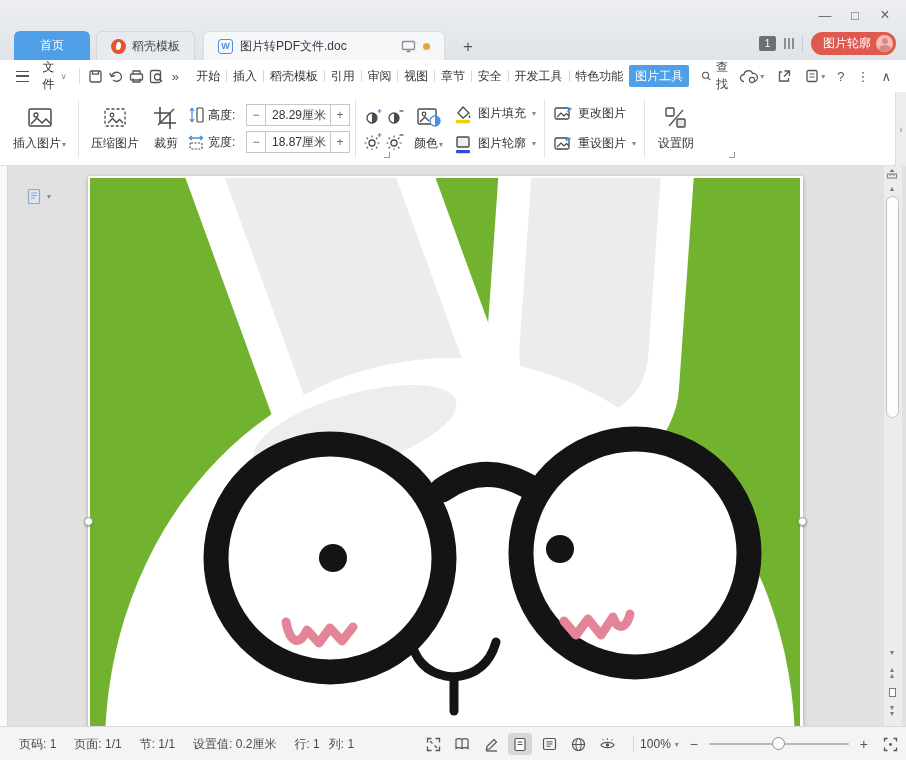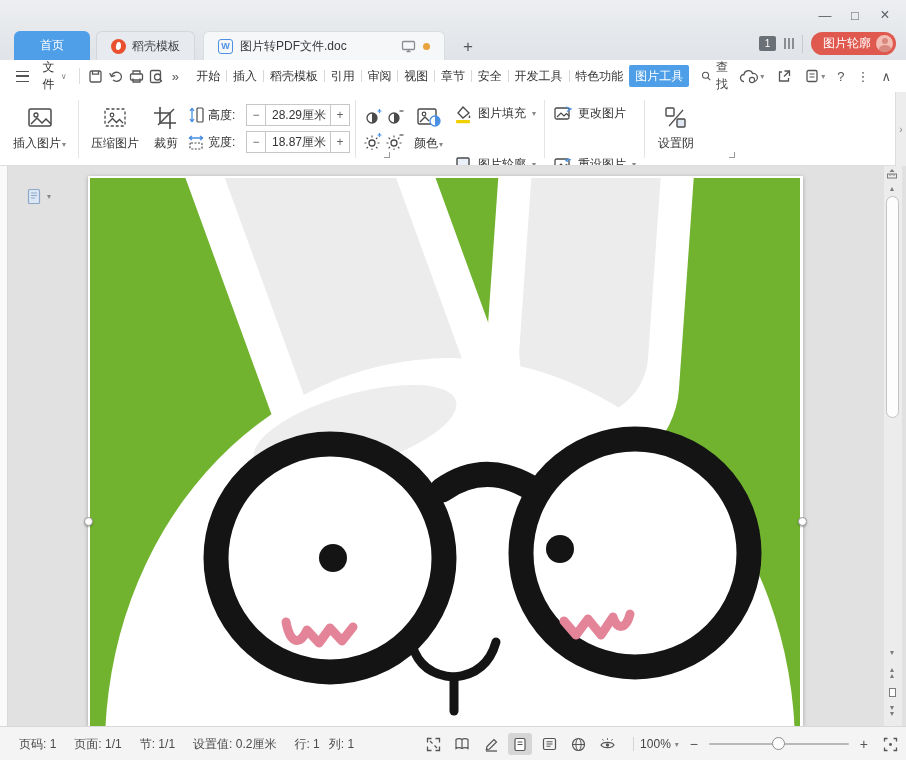--- a/index.html
+++ b/index.html
@@ -63,21 +63,21 @@
   .glyph { font-size:13px; color:#555; }
   svg.ic { display:block; }
 
   
   .ribbon { position:absolute; left:0; top:92px; width:906px; height:74px; background:#fff;
             border-bottom:1px solid #dedede; display:flex; align-items:center; padding:0 2px 0 6px;
             overflow:hidden; }
   .vbtn { display:flex; flex-direction:column; align-items:center; justify-content:center;
           gap:5px; padding:0 7px; height:64px; font-size:12px; color:#333; white-space:nowrap; }
   .hbtn { display:flex; align-items:center; gap:5px; font-size:12px; color:#333; height:26px;
-          padding:0 3px; white-space:nowrap;margin-top:21px; }
+          padding:0 3px; white-space:nowrap; }
   .stack { display:flex; flex-direction:column; gap:4px; justify-content:center; }
   .caret { font-size:8px; color:#888; margin-left:1px; }
   .rsep { width:1px; height:58px; background:#e4e4e4; margin:0 5px; flex:0 0 auto; }
   .sizeblock { display:flex; flex-direction:column; gap:5px; margin-left:2px; }
   .srow { display:flex; align-items:center; gap:4px; }
   .slabel { font-size:12px; color:#333; width:34px; }
   .stepper { display:flex; border:1px solid #c7c7c7; height:22px; align-items:stretch; background:#fff; }
   .sbtn { width:19px; display:flex; align-items:center; justify-content:center; color:#666;
           font-size:12px; }
   .sbtn.left { border-right:1px solid #c7c7c7; } .sbtn.right { border-left:1px solid #c7c7c7; }

